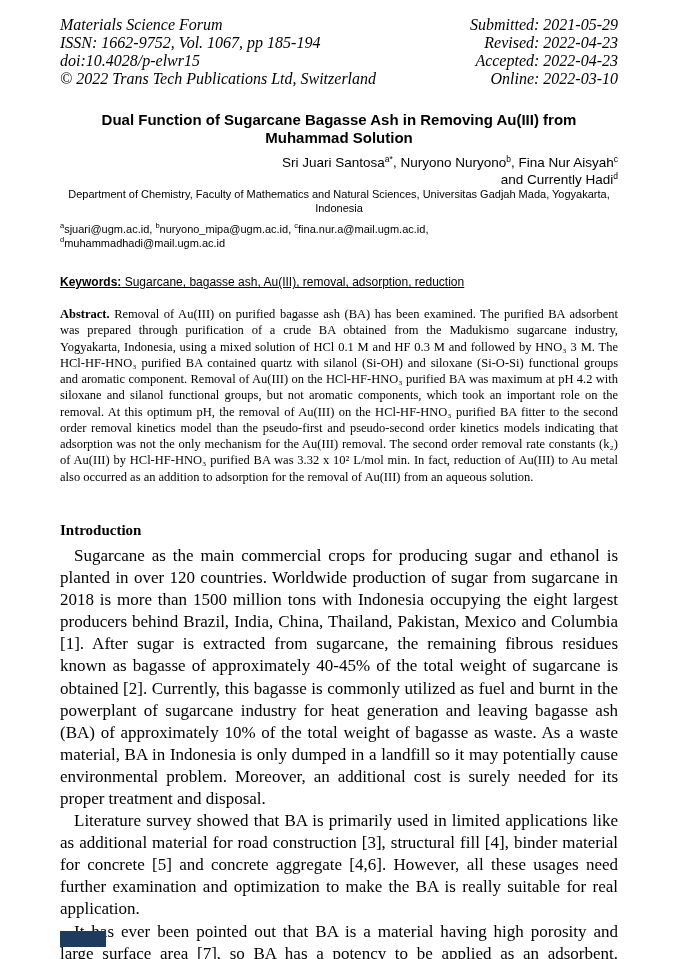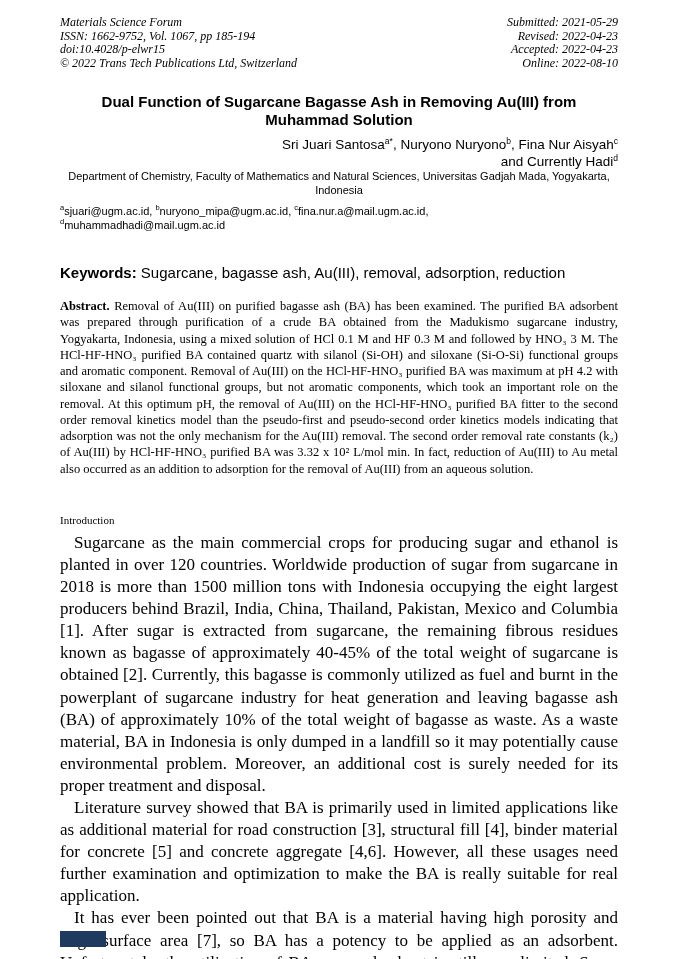--- a/index.html
+++ b/index.html
@@ -7,36 +7,36 @@
     position:relative;
     width:678px; height:959px;
     box-sizing:border-box;
     background:#ffffff;
     color:#000000;
     padding:16px 60px 0 60px;
     font-family:"Liberation Serif","DejaVu Serif",serif;
     overflow:hidden;
   }
   
-  .pub-header { display:flex; justify-content:space-between; font-style:italic; font-size:12px; line-height:1.13; }
+  .pub-header { display:flex; justify-content:space-between; font-style:italic; font-size:16px; line-height:1.13; }
   .pub-header-right { text-align:right;margin-left:12px; }
   
   .sans { font-family:"Liberation Sans","DejaVu Sans",sans-serif; }
   .paper-title { margin:23px auto 0 auto; max-width:530px; text-align:center; font-weight:bold; font-size:15px; line-height:1.17; }
   .authors { margin-top:9px; text-align:right; font-size:13.5px; line-height:1.22; }
   .authors sup { font-size:8.5px; }
   .affiliation { margin:0 auto 0 auto; max-width:560px; text-align:center; font-size:11px; line-height:1.27; }
   .emails { margin-top:7px; text-align:left; font-size:11px; line-height:1.27; }
   .emails sup { font-size:7.5px; }
   
-  .keywords { margin-top:31px; font-size:15px; }
+  .keywords { margin-top:24px; font-size:12px;text-decoration:underline; }
   .bold { font-weight:bold; }
   
   .abstract { margin-top:17px; font-size:12.5px; line-height:1.3; text-align:justify; }
-  .section-heading { margin-top:37px; font-size:11px; font-weight:normal; }
+  .section-heading { margin-top:37px; font-size:15px; font-weight:bold; }
   .body-para { margin:0; font-size:17px; line-height:1.3; text-align:justify; text-indent:14px; }
   .body-para.first { margin-top:6px; }
   sup { line-height:0; }
   
   .footer-badge { position:absolute; left:60px; bottom:12px; width:46px; height:16px; }
 </style>
 </head>
 <body>
 
 <div class="page">
@@ -45,21 +45,21 @@
     <div class="pub-header-left">
       <div>Materials Science Forum</div>
       <div>ISSN: 1662-9752, Vol. 1067, pp 185-194</div>
       <div>doi:10.4028/p-elwr15</div>
       <div>© 2022 Trans Tech Publications Ltd, Switzerland</div>
     </div>
     <div class="pub-header-right">
       <div>Submitted: 2021-05-29</div>
       <div>Revised: 2022-04-23</div>
       <div>Accepted: 2022-04-23</div>
-      <div>Online: 2022-08-10</div>
+      <div>Online: 2022-03-10</div>
     </div>
   </div>
 
   <h1 class="paper-title sans" style="margin-bottom:0;">Dual Function of Sugarcane Bagasse Ash in Removing Au(III) from Muhammad Solution</h1>
 
   <div class="authors sans">
     <div><span>Sri Juari Santosa</span><sup>a*</sup><span>, Nuryono Nuryono</span><sup>b</sup><span>, Fina Nur Aisyah</span><sup>c</sup></div>
     <div><span>and Currently Hadi</span><sup>d</sup></div>
   </div>
 

